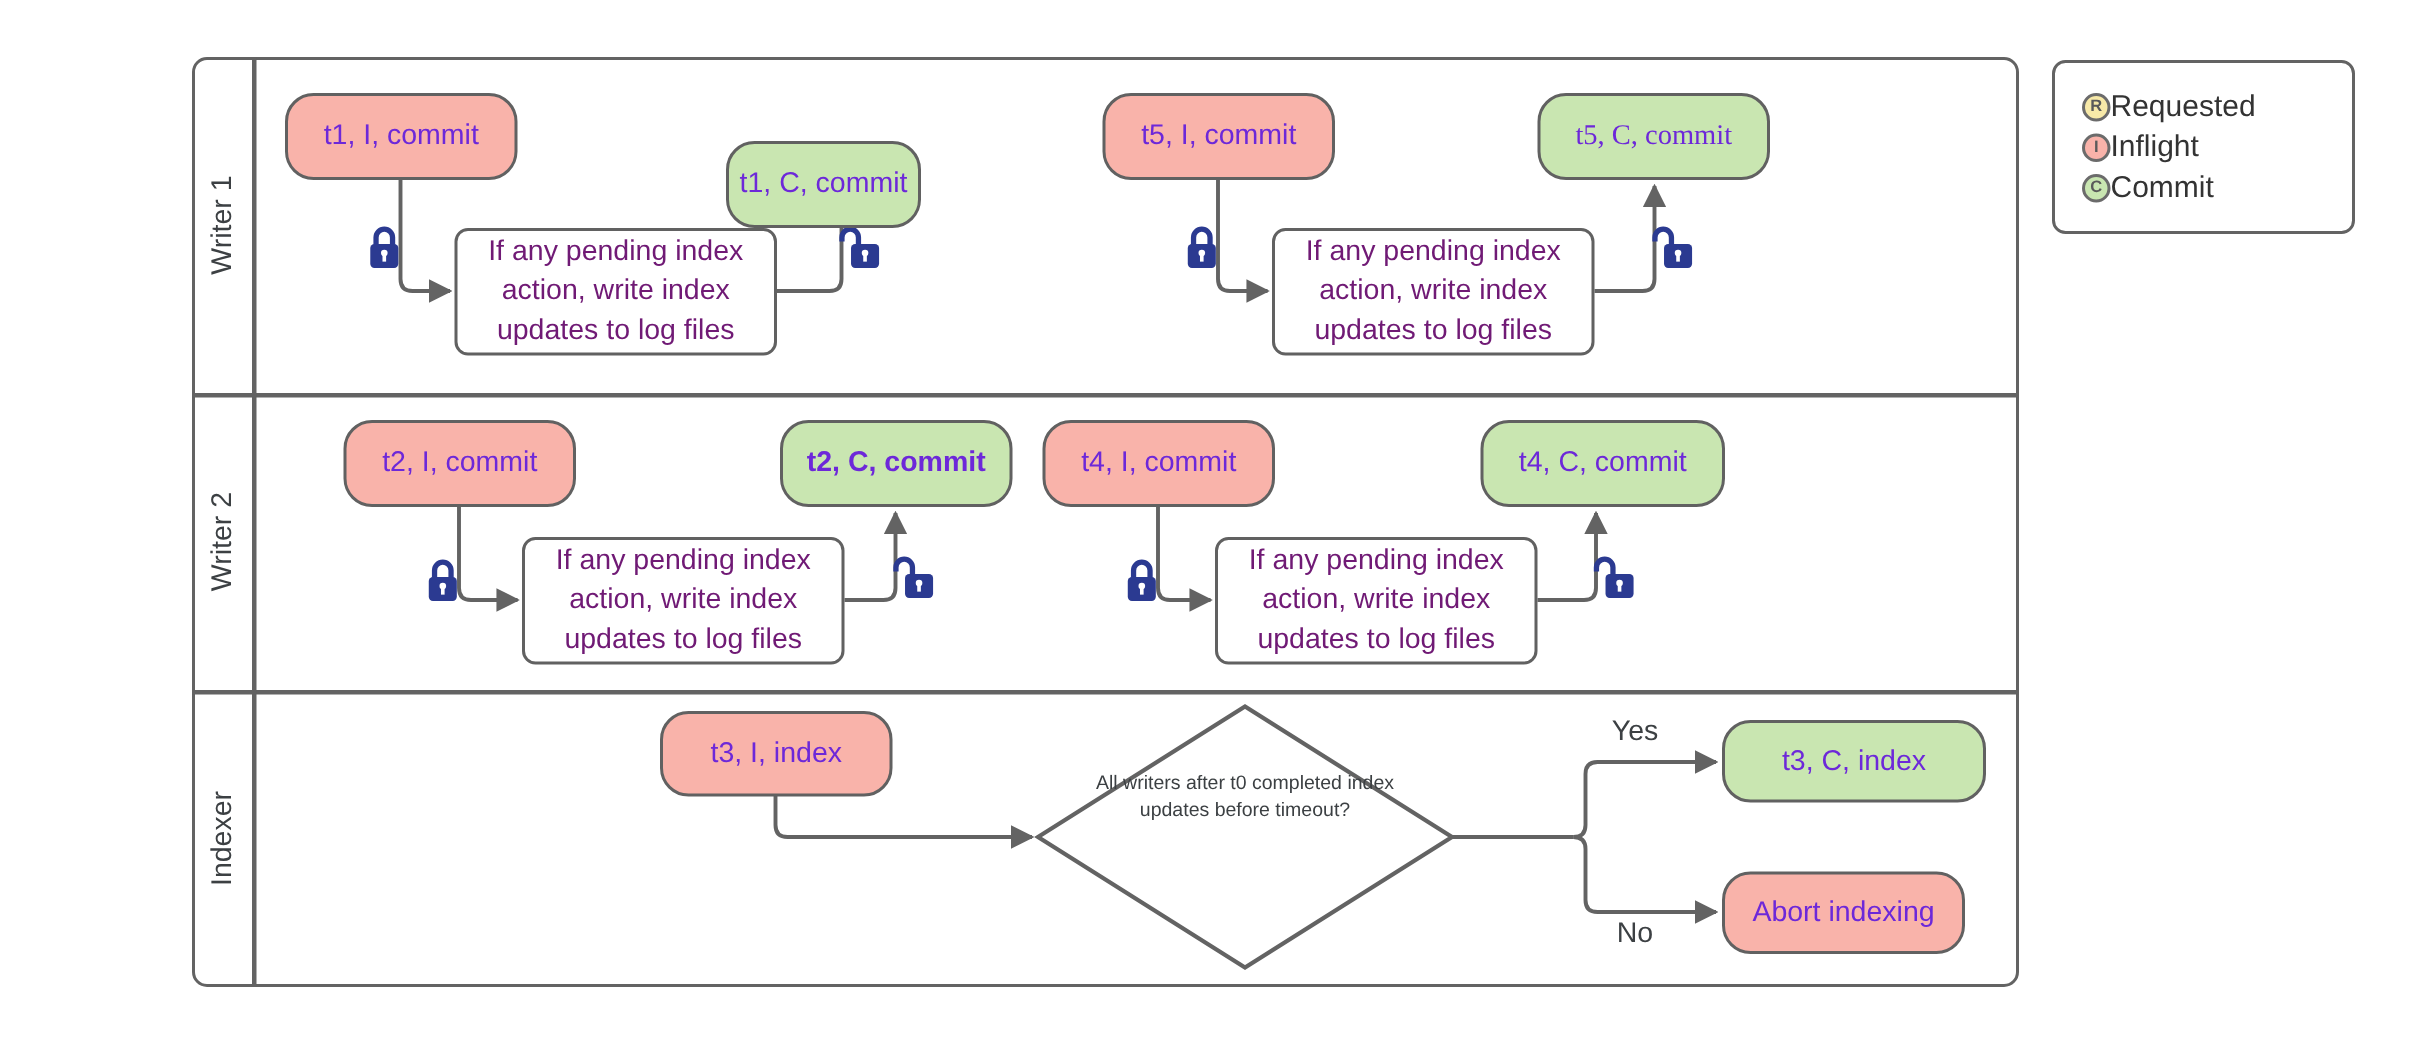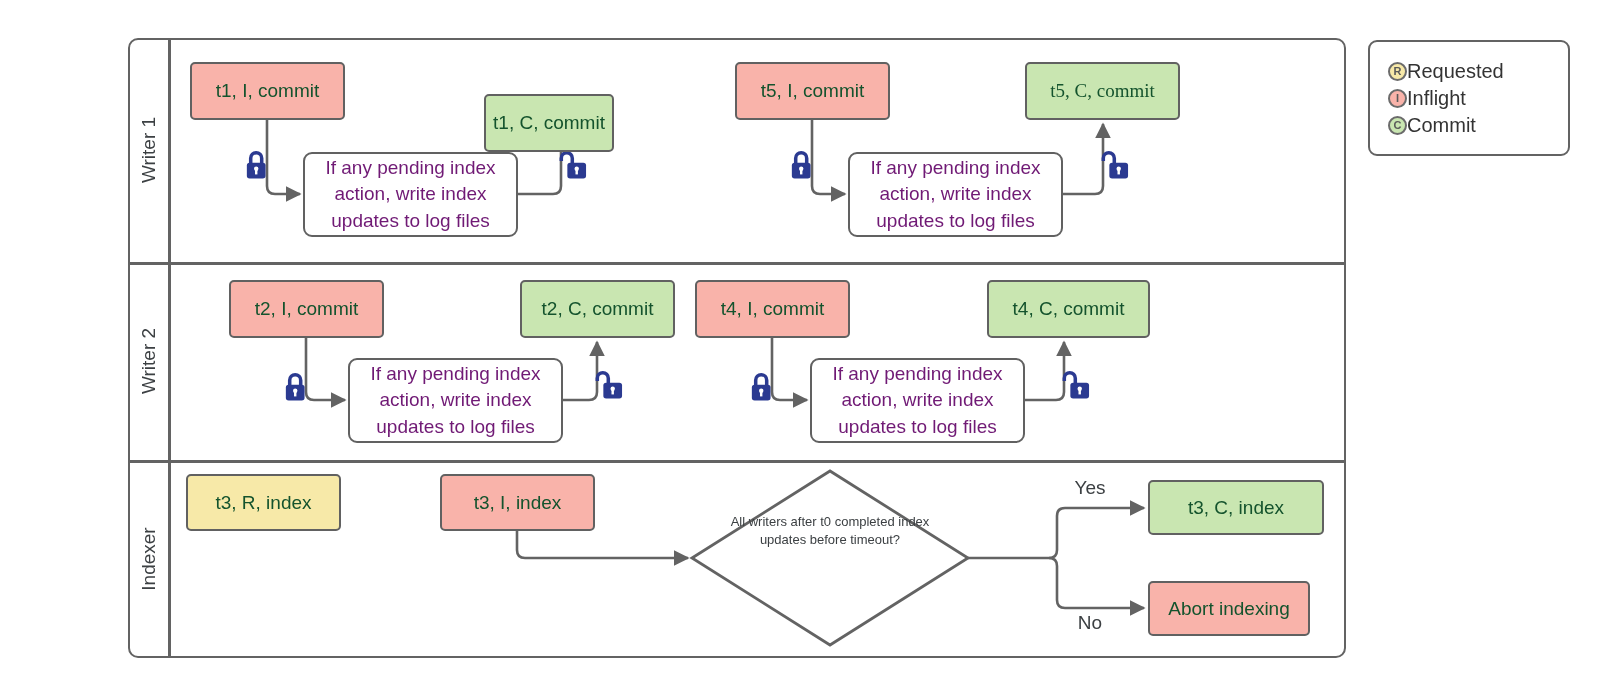--- a/index.html
+++ b/index.html
@@ -7,22 +7,22 @@
           font-family:"Liberation Sans",sans-serif;color:#3c4043;overflow:hidden;}
   
   .frame{position:absolute;left:128px;top:38px;width:1218px;height:620px;
          border:2.5px solid #636363;border-radius:10px;box-sizing:border-box;background:#fff;}
   .vsep{position:absolute;left:168px;top:38px;width:2.5px;height:620px;background:#636363;}
   .hdiv{position:absolute;left:128px;width:1218px;height:2.5px;background:#636363;}
   .lane-label{position:absolute;width:140px;height:30px;display:flex;align-items:center;justify-content:center;
               font-size:19px;color:#3c4043;transform:rotate(-90deg);transform-origin:center;}
   
   .chip{position:absolute;display:flex;align-items:center;justify-content:center;
-        border:2.5px solid #616161;border-radius:5px;box-sizing:border-box;
-        font-size:19px;line-height:1.25;color:#14532d;text-align:center;}
+        border:2.5px solid #616161;border-radius:19px;box-sizing:border-box;
+        font-size:19px;line-height:1.25;color:#6d28d9;text-align:center;}
   .fill-inflight{background:#f9b3aa;}
   .fill-commit{background:#c9e6b1;}
   .fill-requested{background:#f7e9a8;}
   .proc{position:absolute;display:flex;align-items:center;justify-content:center;
         border:2.5px solid #616161;border-radius:9px;box-sizing:border-box;background:#fff;
         font-size:19px;line-height:1.4;color:#701a75;text-align:center;padding:4px 8px;}
   .diamond-text{position:absolute;left:706px;top:513px;width:248px;display:flex;align-items:center;justify-content:center;
         font-size:13px;line-height:1.4;color:#3c4043;text-align:center;}
   .branch-label{position:absolute;width:60px;text-align:center;font-size:19px;color:#3c4043;}
   
@@ -130,26 +130,25 @@
 
   <div class="chip fill-inflight" style="left:190px;top:62px;width:155px;height:58px;">t1, I, commit</div>
   <div class="proc" style="left:303px;top:152px;width:215px;height:85px;">If any pending index action, write index updates to log files</div>
   <div class="chip fill-commit" style="left:484px;top:62px;width:130px;height:58px;margin-top:32px;">t1, C, commit</div>
   <div class="chip fill-inflight" style="left:735px;top:62px;width:155px;height:58px;">t5, I, commit</div>
   <div class="proc" style="left:848px;top:152px;width:215px;height:85px;">If any pending index action, write index updates to log files</div>
   <div class="chip fill-commit" style="left:1025px;top:62px;width:155px;height:58px;font-family:Liberation Serif, serif;">t5, C, commit</div>
 
   <div class="chip fill-inflight" style="left:229px;top:280px;width:155px;height:58px;">t2, I, commit</div>
   <div class="proc" style="left:348px;top:358px;width:215px;height:85px;">If any pending index action, write index updates to log files</div>
-  <div class="chip fill-commit" style="left:520px;top:280px;width:155px;height:58px;">t2, C, commit</div>
+  <div class="chip fill-commit" style="left:520px;top:280px;width:155px;height:58px;font-weight:bold;">t2, C, commit</div>
   <div class="chip fill-inflight" style="left:695px;top:280px;width:155px;height:58px;">t4, I, commit</div>
   <div class="proc" style="left:810px;top:358px;width:215px;height:85px;">If any pending index action, write index updates to log files</div>
   <div class="chip fill-commit" style="left:987px;top:280px;width:163px;height:58px;">t4, C, commit</div>
 
-  <div class="chip fill-requested" style="left:186px;top:474px;width:155px;height:57px;">t3, R, index</div>
   <div class="chip fill-inflight" style="left:440px;top:474px;width:155px;height:57px;">t3, I, index</div>
   <div class="diamond-text">All writers after t0 completed index updates before timeout?</div>
   <div class="branch-label" style="left:1060px;top:477px;">Yes</div>
   <div class="branch-label" style="left:1060px;top:612px;">No</div>
   <div class="chip fill-commit" style="left:1148px;top:480px;width:176px;height:55px;">t3, C, index</div>
   <div class="chip fill-inflight" style="left:1148px;top:581px;width:162px;height:55px;">Abort indexing</div>
 
   <div class="legend">
     <div class="legend-row">
       <span class="legend-dot" style="background:#f7e9a8;">R</span>

